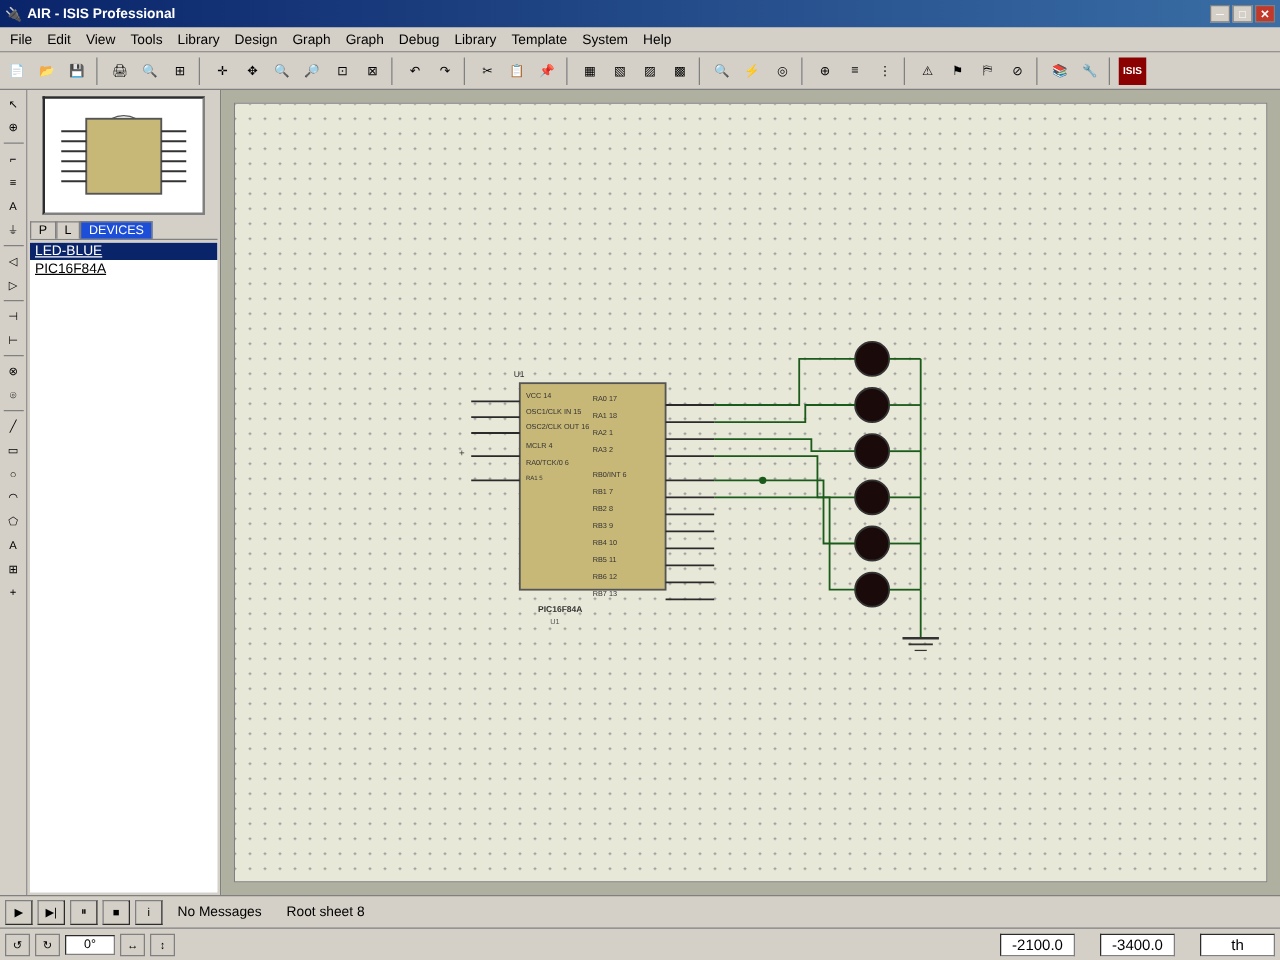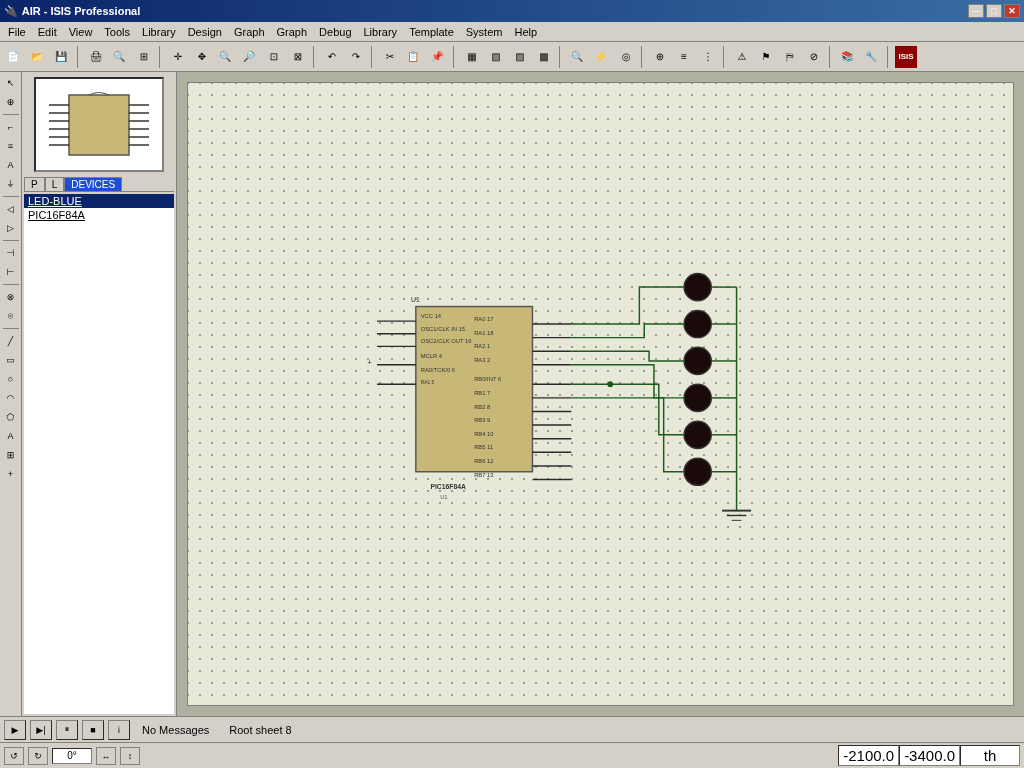--- a/index.html
+++ b/index.html
@@ -192,22 +192,22 @@
       font-size: 9px;
       cursor: pointer;
     }
     #status-msg {
       flex: 1;
       padding: 0 4px;
       font-size: 11px;
     }
     #coord-bar {
       display: flex;
-      gap: 0;
-      font-size: 15px;
+      gap: 20px;
+      font-size: 12px;
     }
     .coord-box {
       background: white;
       border: 1px inset #808080;
       padding: 1px 4px;
       min-width: 60px;
       text-align: center;
     }
 
     

